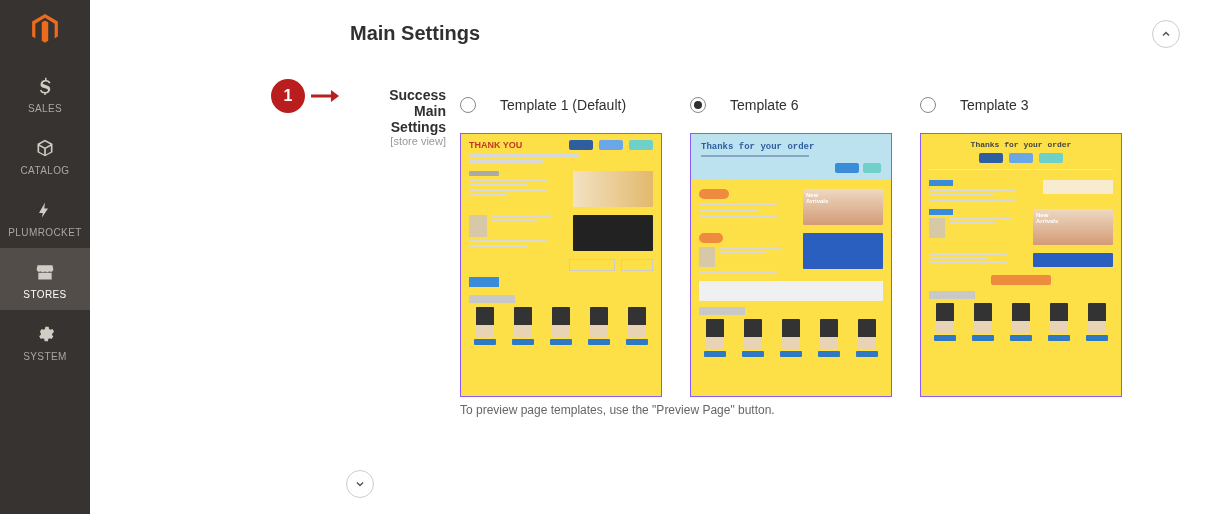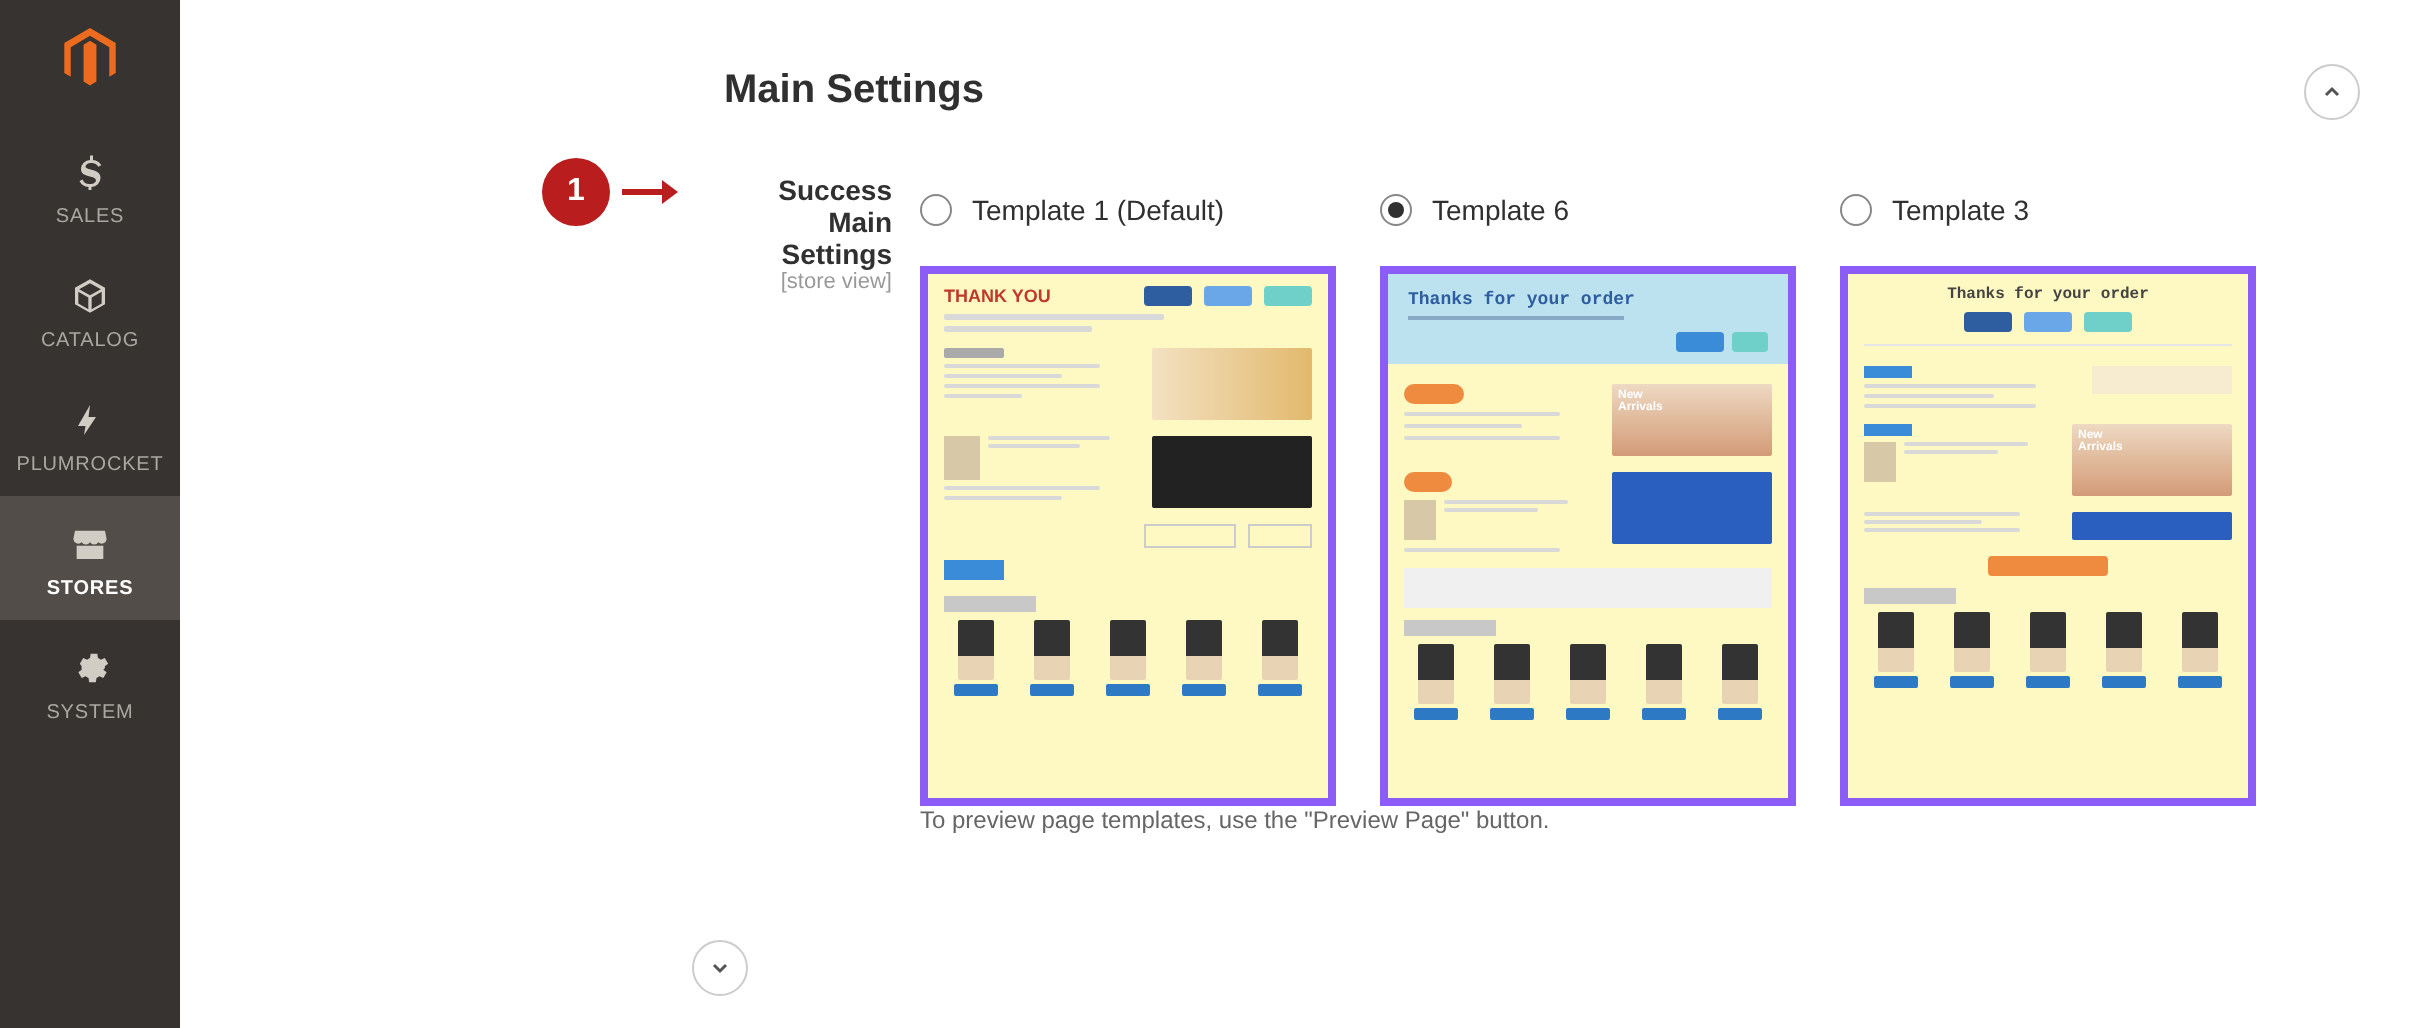--- a/index.html
+++ b/index.html
@@ -1,46 +1,46 @@
 <!DOCTYPE html>
 <html><head>
 <meta charset="utf-8">
 <style>
   html,body{margin:0;padding:0;font-family:"Helvetica Neue",Arial,sans-serif;background:#fff;color:#303030;}
   body{width:1206px;height:514px;overflow:hidden;position:relative;}
   
   .admin-menu{position:absolute;left:0;top:0;width:90px;height:514px;background:#373330;display:flex;flex-direction:column;align-items:stretch;}
   .admin-menu .item{display:flex;flex-direction:column;align-items:center;justify-content:center;height:62px;color:#aaa6a0;font-size:10px;letter-spacing:.4px;cursor:pointer;}
   .admin-menu .item .ico{width:26px;height:26px;display:flex;align-items:center;justify-content:center;margin-bottom:4px;color:#d1ccc4;}
-  .admin-menu .item.active{background:#524d49;color:#fff;font-weight:bold;}
+  .admin-menu .item.active{background:#524d49;color:#fff;}
   .admin-menu .item.home{height:62px;}
   .admin-menu .item.home .ico{color:#ec6b1f;}
   .admin-menu .item span.label{text-transform:uppercase;}
 
   
   .content{position:absolute;left:90px;top:0;right:0;bottom:0;}
   .section-header{position:absolute;left:256px;right:26px;top:18px;display:flex;align-items:center;justify-content:space-between;}
-  .section-header h2{margin:16px;font-size:20px;font-weight:600;color:#303030;}
+  .section-header h2{margin:4px;font-size:20px;font-weight:600;color:#303030;}
   .chev{width:26px;height:26px;border:1px solid #ccc;border-radius:50%;display:flex;align-items:center;justify-content:center;cursor:pointer;color:#555;}
 
   .step-badge{position:absolute;left:181px;top:79px;display:flex;align-items:center;}
   .step-circle{width:34px;height:34px;border-radius:50%;background:#b91d1d;color:#fff;font-weight:700;font-size:16px;display:flex;align-items:center;justify-content:center;}
   .step-arrow{width:28px;height:14px;margin-left:6px;}
   .step-arrow svg{display:block;}
 
   .label-block{position:absolute;left:268px;top:87px;width:88px;text-align:right;line-height:1.15;color:#303030;}
   .label-block .main{font-size:14px;font-weight:600;}
   .label-block .scope{font-size:11px;color:#999;}
 
   .templates{position:absolute;left:370px;top:99px;display:flex;gap:30px;}
   .tmpl-col{width:200px;}
-  .tmpl-radio-row{display:flex;align-items:center;gap:10px;font-size:14px;color:#303030;margin-bottom:18px;position:relative;top:-2px;cursor:pointer;}
+  .tmpl-radio-row{display:flex;align-items:center;gap:24px;font-size:14px;color:#303030;margin-bottom:18px;position:relative;top:-2px;cursor:pointer;}
   .radio-outer{width:14px;height:14px;border:1px solid #888;border-radius:50%;display:flex;align-items:center;justify-content:center;background:#fff;}
   .radio-outer.on .radio-dot{width:8px;height:8px;border-radius:50%;background:#303030;}
-  .tmpl-box{width:200px;height:262px;border:4px solid #8b5cf6;background:#fef9c3;position:relative;overflow:hidden;cursor:pointer;}
+  .tmpl-box{width:200px;height:262px;border:1px solid #8b5cf6;background:#fde047;position:relative;overflow:hidden;cursor:pointer;}
 
   .help-text{position:absolute;left:370px;top:403px;font-size:12px;color:#666;}
 
   .section2{position:absolute;left:256px;right:26px;top:470px;display:flex;align-items:center;justify-content:space-between;}
   .section2 h2{margin:0;font-size:20px;font-weight:600;color:#303030;}
 
   
   .tbx-hdr{display:flex;align-items:center;gap:6px;padding:6px 8px 2px 8px;}
   .tbtn{width:24px;height:10px;border-radius:2px;}
   .tbtn.a{background:#2e5ea0;}

